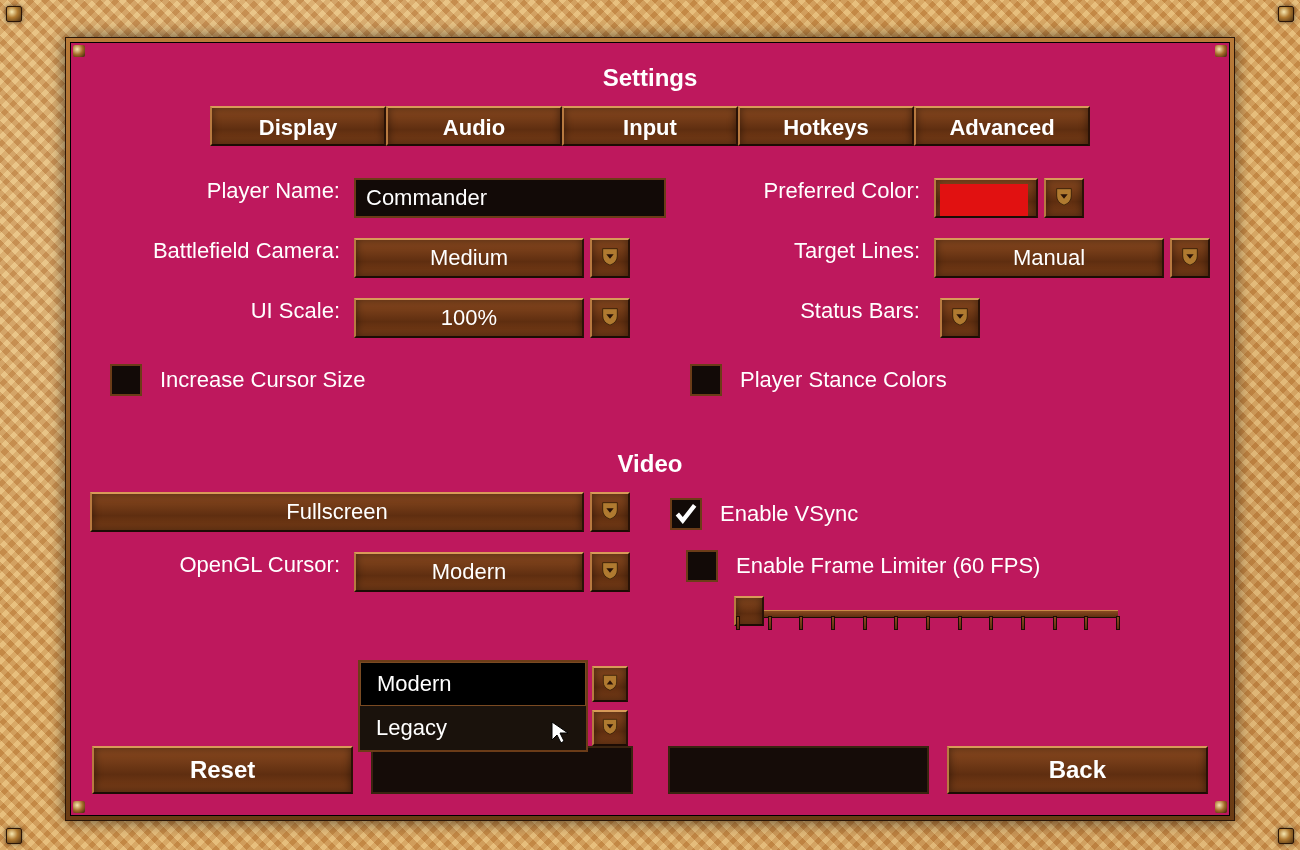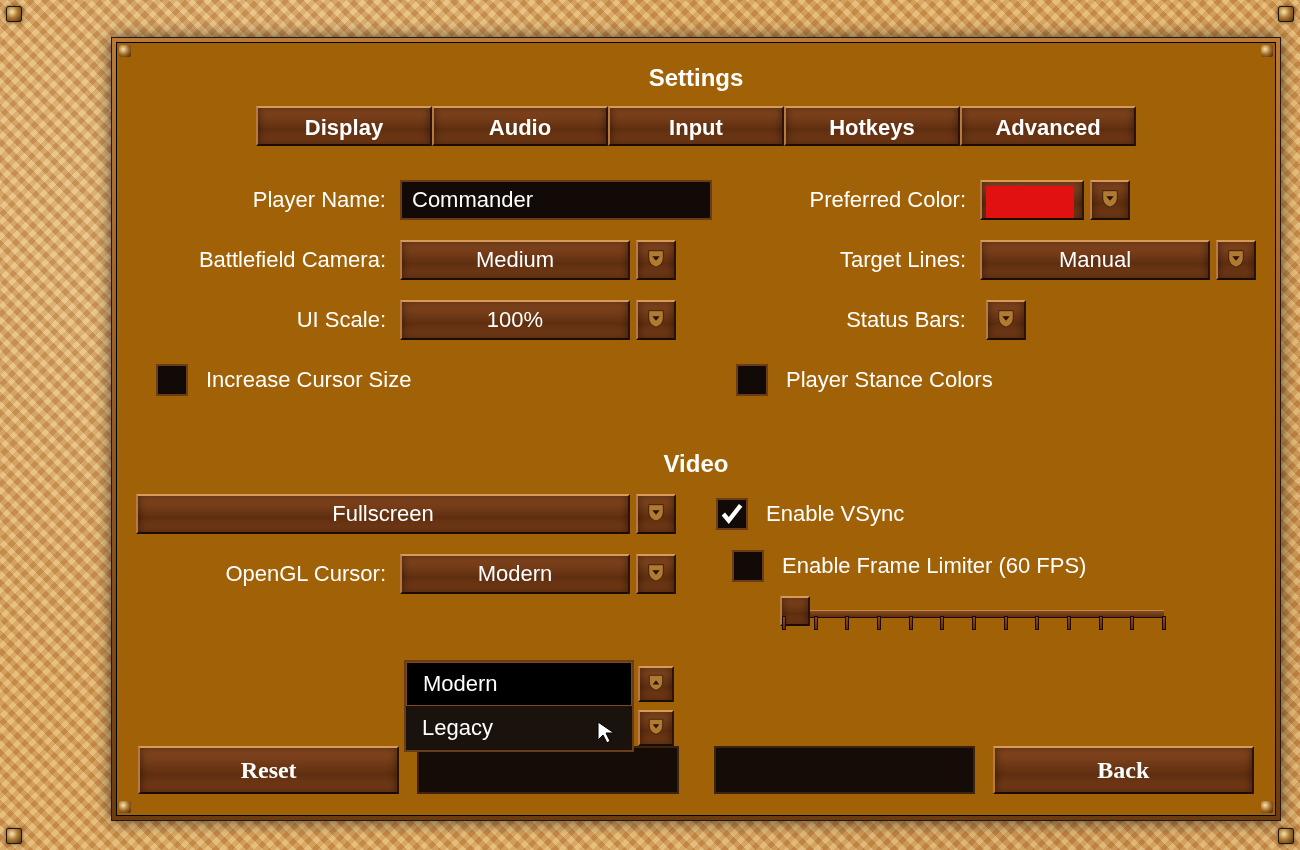--- a/index.html
+++ b/index.html
@@ -34,27 +34,26 @@
   .outer-rivet.tl { top: 6px; left: 6px; }
   .outer-rivet.tr { top: 6px; right: 6px; }
   .outer-rivet.bl { bottom: 6px; left: 6px; }
   .outer-rivet.br { bottom: 6px; right: 6px; }
 
   
   .panel {
     position: absolute;
     left: 66px; top: 38px;
     width: 1168px; height: 782px;
-    background: #a16207;
+    background: #be185d;
     border: 4px solid;
     border-image: linear-gradient(#b87a38, #6b3c14) 1;
     box-shadow: inset 0 0 0 1px #000, 0 0 0 1px #2a1608, 0 0 16px rgba(0,0,0,.7);
     box-sizing: border-box;
     color: #fff;
-    margin-left: 46px;
   }
   .panel-rivet {
     position: absolute;
     width: 12px; height:12px;
     background: radial-gradient(circle at 35% 35%, #f6e7b0 0%, #a46a28 50%, #3a2008 100%);
     border-radius: 2px;
   }
   .panel-rivet.tl{top:3px;left:3px;} .panel-rivet.tr{top:3px;right:3px;}
   .panel-rivet.bl{bottom:3px;left:3px;} .panel-rivet.br{bottom:3px;right:3px;}
 
@@ -102,21 +101,20 @@
     justify-content: center;
     gap: 40px;
     padding: 0 20px;
   }
   .col {
     width: 540px;
   }
 
   .row {
     display: flex;
-    align-items: center;
     height: 44px;
     margin-bottom: 16px;
   }
   .row .label {
     flex: 0 0 250px;
     text-align: right;
     padding-right: 14px;
     font-size: 22px;
     color: #fff;
     white-space: nowrap;
@@ -221,21 +219,20 @@
     cursor:pointer;
   }
 
   
   .footer {
     position: absolute;
     left: 22px; right: 22px;
     bottom: 22px;
     display: flex;
     gap: 35px;
-    font-family: Liberation Serif, serif;
   }
   .footer-half{
     display:flex;
     flex:1;
     gap: 18px;
   }
   .big-btn, .big-spacer {
     flex:1;
     height:48px;
     line-height:44px;

